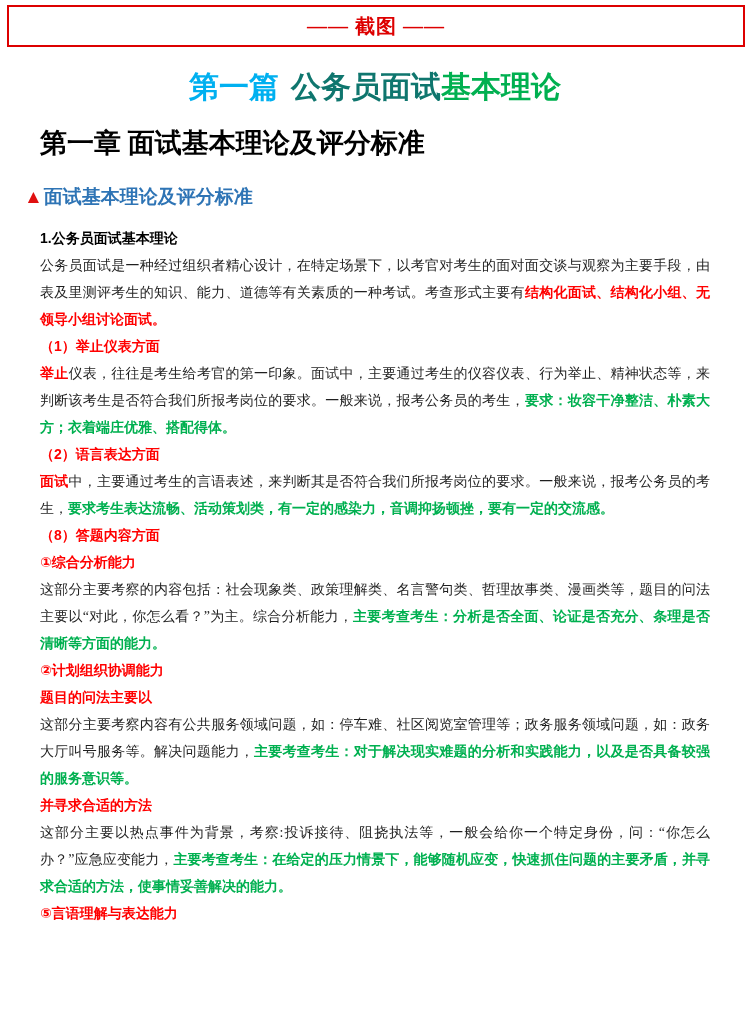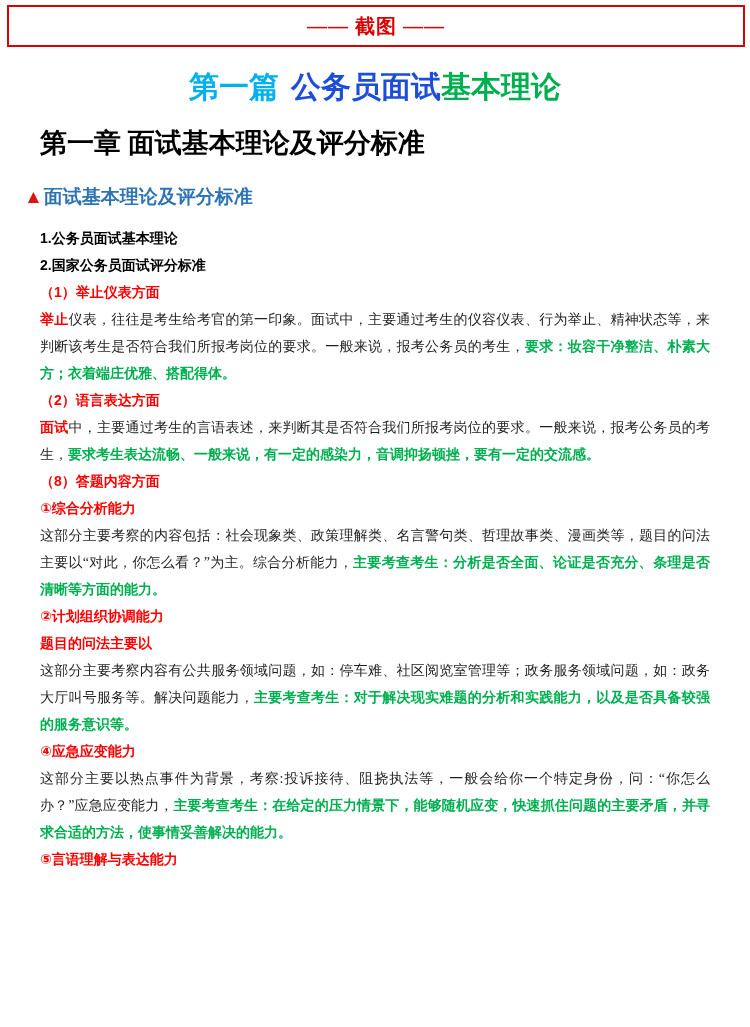--- a/index.html
+++ b/index.html
@@ -33,21 +33,21 @@
   
   .doc-title {
     margin: 20px 0 0 0;
     text-align: center;
     font-size: 30px;
     font-weight: bold;
     line-height: 40px;
     font-family: "Liberation Serif", "DejaVu Serif", serif;
   }
   .t-blue  { color: #00b0f0; }
-  .t-red   { color: #1d4ed8; margin-left: 0.4em; }
+  .t-red   { color: #0f766e; margin-left: 0.4em; }
   .t-green { color: #00b050; }
 
   
   .chapter-title {
     margin: 16px 40px 0 40px;
     font-size: 27px;
     font-weight: bold;
     line-height: 40px;
     color: #000000;
     font-family: "Liberation Serif", "DejaVu Serif", serif;
@@ -109,38 +109,38 @@
   <div class="chapter-title">第一章 面试基本理论及评分标准</div>
 
   <div class="section-head">
     <span class="tri">▲</span><span class="sec-label">面试基本理论及评分标准</span>
   </div>
 
   <div class="content">
 
     <p class="h-bold">1.公务员面试基本理论</p>
 
+    <p><span>公务员面试是一种经过组织者精心设计，在特定场景下，以考官对考生的面对面交谈与观察为主要手段，由表及里测评考生的知识、能力、道德等有关素质的一种考试。考查形式主要有</span><span class="em-red">结构化面试、结构化小组、无领导小组讨论面试。</span></p>
 
-    <p class="h-bold">2.国家公务员面试评分标准</p>
 
     <p class="h-red">（1）举止仪表方面</p>
     <p><span class="em-red">举止</span><span>仪表，往往是考生给考官的第一印象。面试中，主要通过考生的仪容仪表、行为举止、精神状态等，来判断该考生是否符合我们所报考岗位的要求。一般来说，报考公务员的考生，</span><span class="em-green">要求：妆容干净整洁、朴素大方；衣着端庄优雅、搭配得体。</span></p>
 
     <p class="h-red">（2）语言表达方面</p>
-    <p><span class="em-red">面试</span><span>中，主要通过考生的言语表述，来判断其是否符合我们所报考岗位的要求。一般来说，报考公务员的考生，</span><span class="em-green">要求考生表达流畅、一般来说，有一定的感染力，音调抑扬顿挫，要有一定的交流感。</span></p>
+    <p><span class="em-red">面试</span><span>中，主要通过考生的言语表述，来判断其是否符合我们所报考岗位的要求。一般来说，报考公务员的考生，</span><span class="em-green">要求考生表达流畅、活动策划类，有一定的感染力，音调抑扬顿挫，要有一定的交流感。</span></p>
 
     <p class="h-red">（8）答题内容方面</p>
 
     <p class="h-red">①综合分析能力</p>
     <p><span>这部分主要考察的内容包括：社会现象类、政策理解类、名言警句类、哲理故事类、漫画类等，题目的问法主要以“对此，你怎么看？”为主。综合分析能力，</span><span class="em-green">主要考查考生：分析是否全面、论证是否充分、条理是否清晰等方面的能力。</span></p>
 
     <p class="h-red">②计划组织协调能力</p>
 
     <p class="h-red">题目的问法主要以</p>
     <p><span>这部分主要考察内容有公共服务领域问题，如：停车难、社区阅览室管理等；政务服务领域问题，如：政务大厅叫号服务等。解决问题能力，</span><span class="em-green">主要考查考生：对于解决现实难题的分析和实践能力，以及是否具备较强的服务意识等。</span></p>
 
-    <p class="h-red">④应急应变能力</p>
+    <p class="h-red">并寻求合适的方法</p>
     <p><span>这部分主要以热点事件为背景，考察:投诉接待、阻挠执法等，一般会给你一个特定身份，问：“你怎么办？”应急应变能力，</span><span class="em-green">主要考查考生：在给定的压力情景下，能够随机应变，快速抓住问题的主要矛盾，并寻求合适的方法，使事情妥善解决的能力。</span></p>
 
     <p class="h-red">⑤言语理解与表达能力</p>
 
   </div>
 </div>
 
 </body></html>

